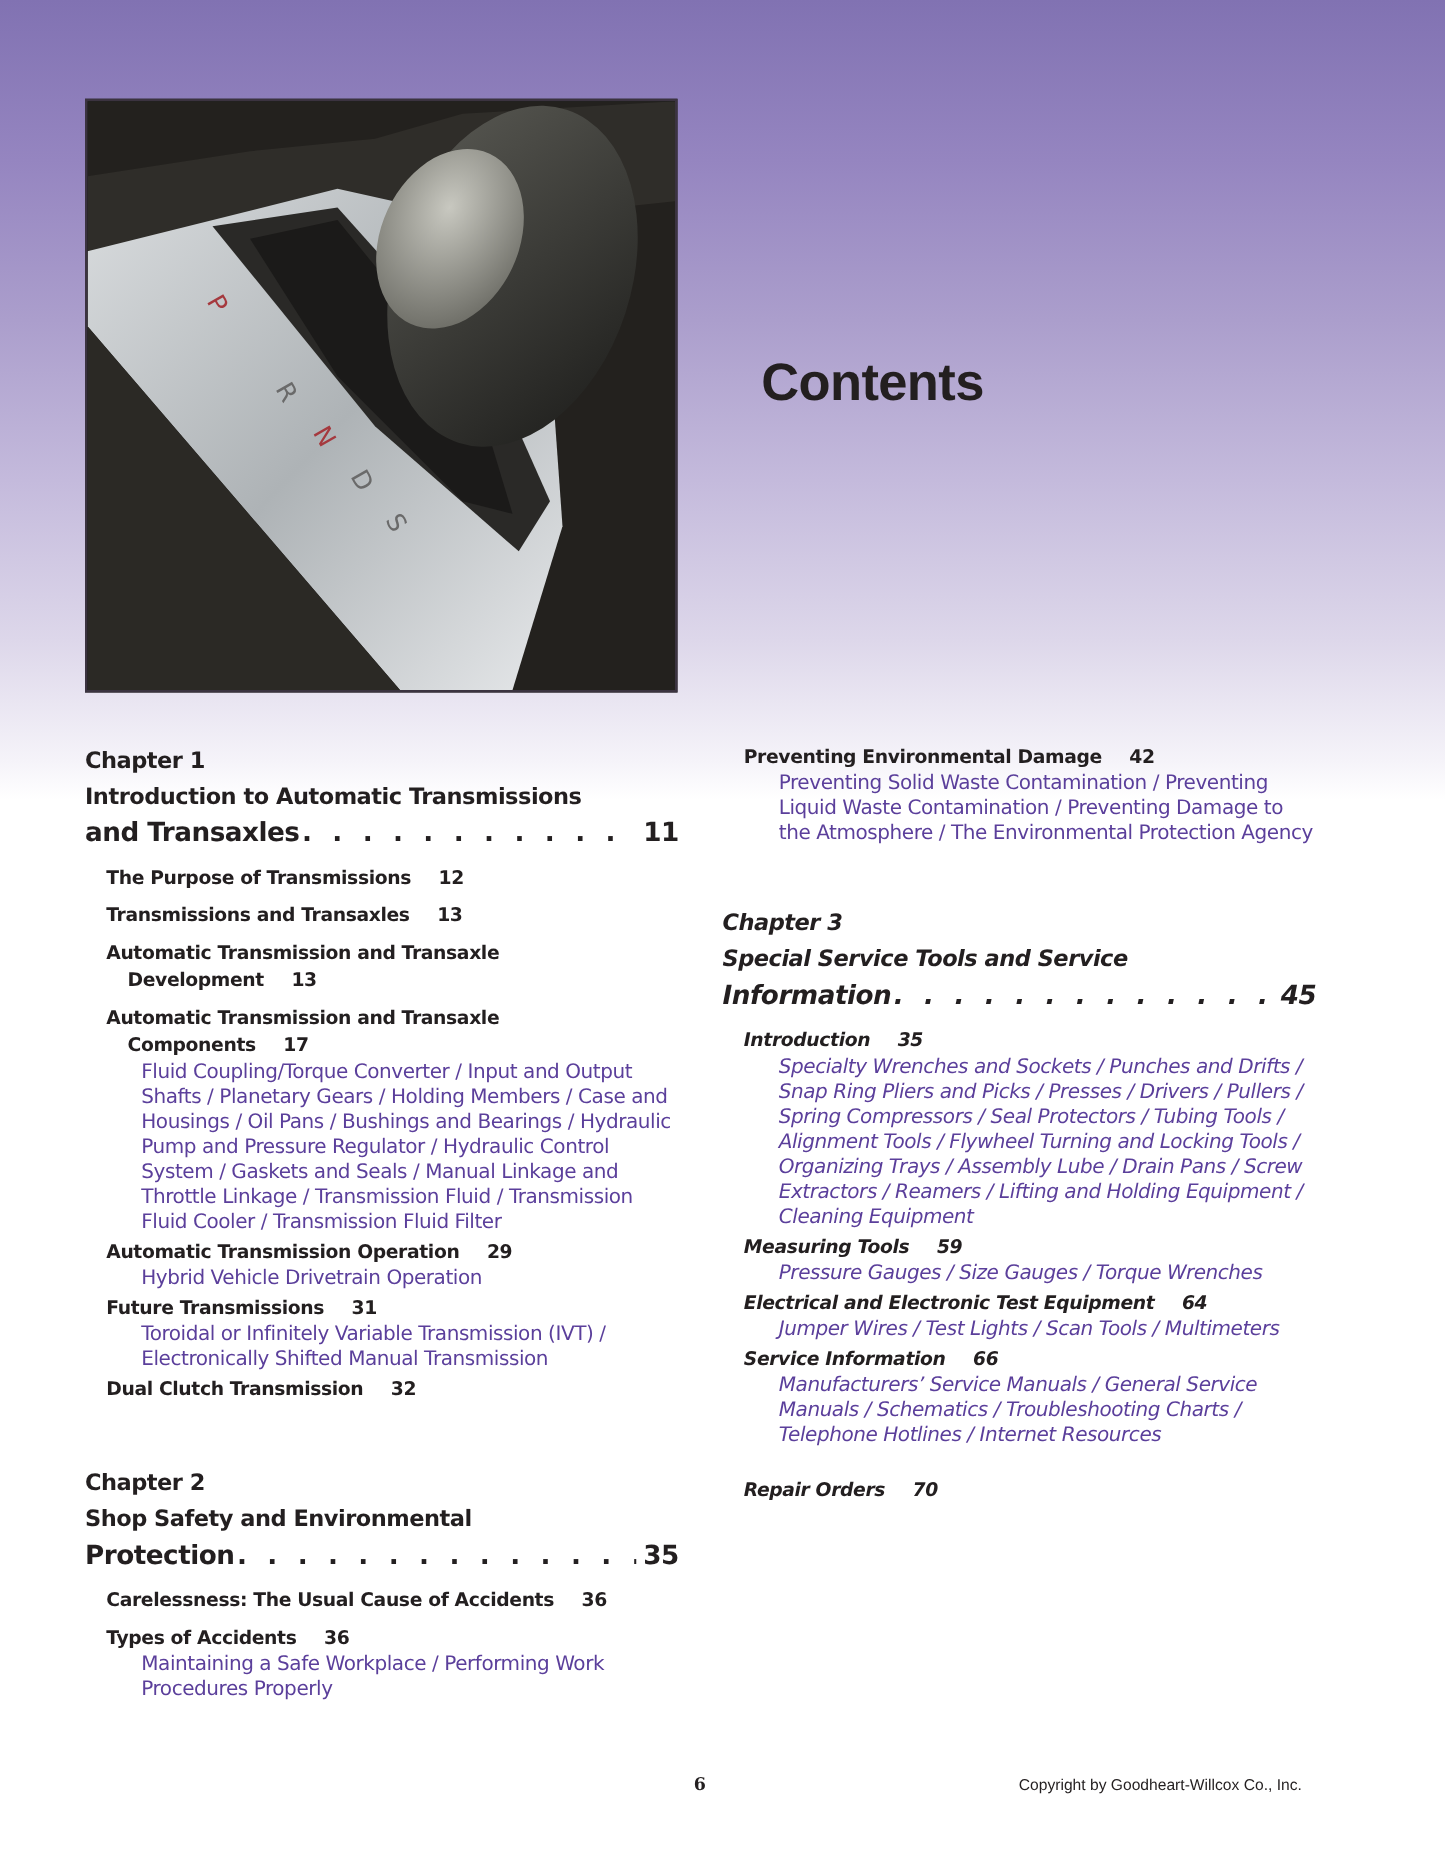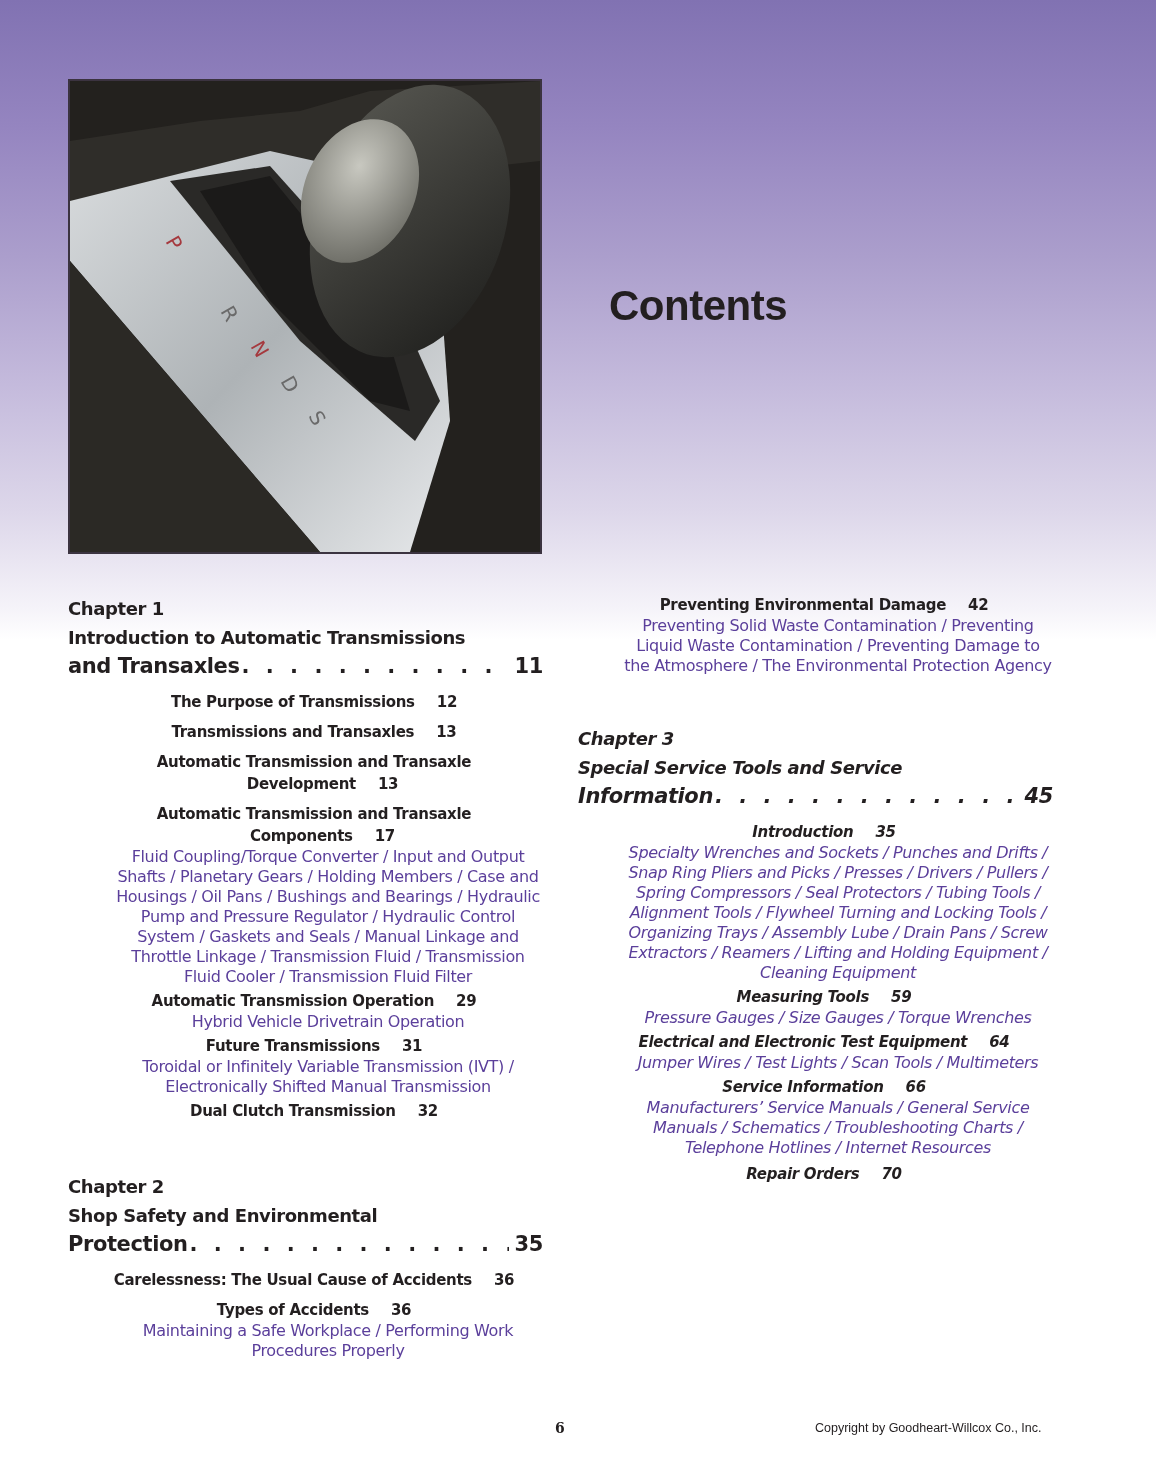--- a/index.html
+++ b/index.html
@@ -45,21 +45,21 @@
       display: flex; align-items: flex-end;
       font-weight: bold; font-size: 21px; line-height: 29px;
       letter-spacing: -0.4px;
     }
     .chapter-title-last .dots {
       flex: 1; overflow: hidden; white-space: nowrap;
       margin: 0 6px 0 2px; letter-spacing: 4.5px;
     }
     .chapter-title-last .pg { flex: none; }
 
-    .entries { margin-top: 10px; padding-left: 17px; text-align: center; }
+    .entries { margin-top: 10px; padding-left: 17px; }
     .entry { margin-bottom: 8px; }
     .entry-head {
       font-weight: bold; font-size: 15px; line-height: 22px;
       color: #231f20; letter-spacing: -0.3px;
     }
     .entry-head .cont { display: block; padding-left: 17px; }
     .entry-head .num { margin-left: 22px; }
     .entry-sub {
       padding-left: 28px;
       font-size: 16px; line-height: 20px; color: #5b3f9b;
@@ -206,21 +206,21 @@
         <div class="entry-sub">Pressure Gauges / Size Gauges / Torque Wrenches</div>
       </div>
       <div class="entry tight">
         <div class="entry-head"><span>Electrical and Electronic Test Equipment</span><span class="num">64</span></div>
         <div class="entry-sub">Jumper Wires / Test Lights / Scan Tools / Multimeters</div>
       </div>
       <div class="entry tight">
         <div class="entry-head"><span>Service Information</span><span class="num">66</span></div>
         <div class="entry-sub">Manufacturers’ Service Manuals / General Service Manuals / Schematics / Troubleshooting Charts / Telephone Hotlines / Internet Resources</div>
       </div>
-      <div class="entry" style="margin-top:5px;">
+      <div class="entry" style="margin-top:23px;">
         <div class="entry-head"><span>Repair Orders</span><span class="num">70</span></div>
       </div>
     </div>
   </div>
 </div>
 
 <div class="footer-page">6</div>
 <div class="footer-copy">Copyright by Goodheart-Willcox Co., Inc.</div>
 
 </body></html>

